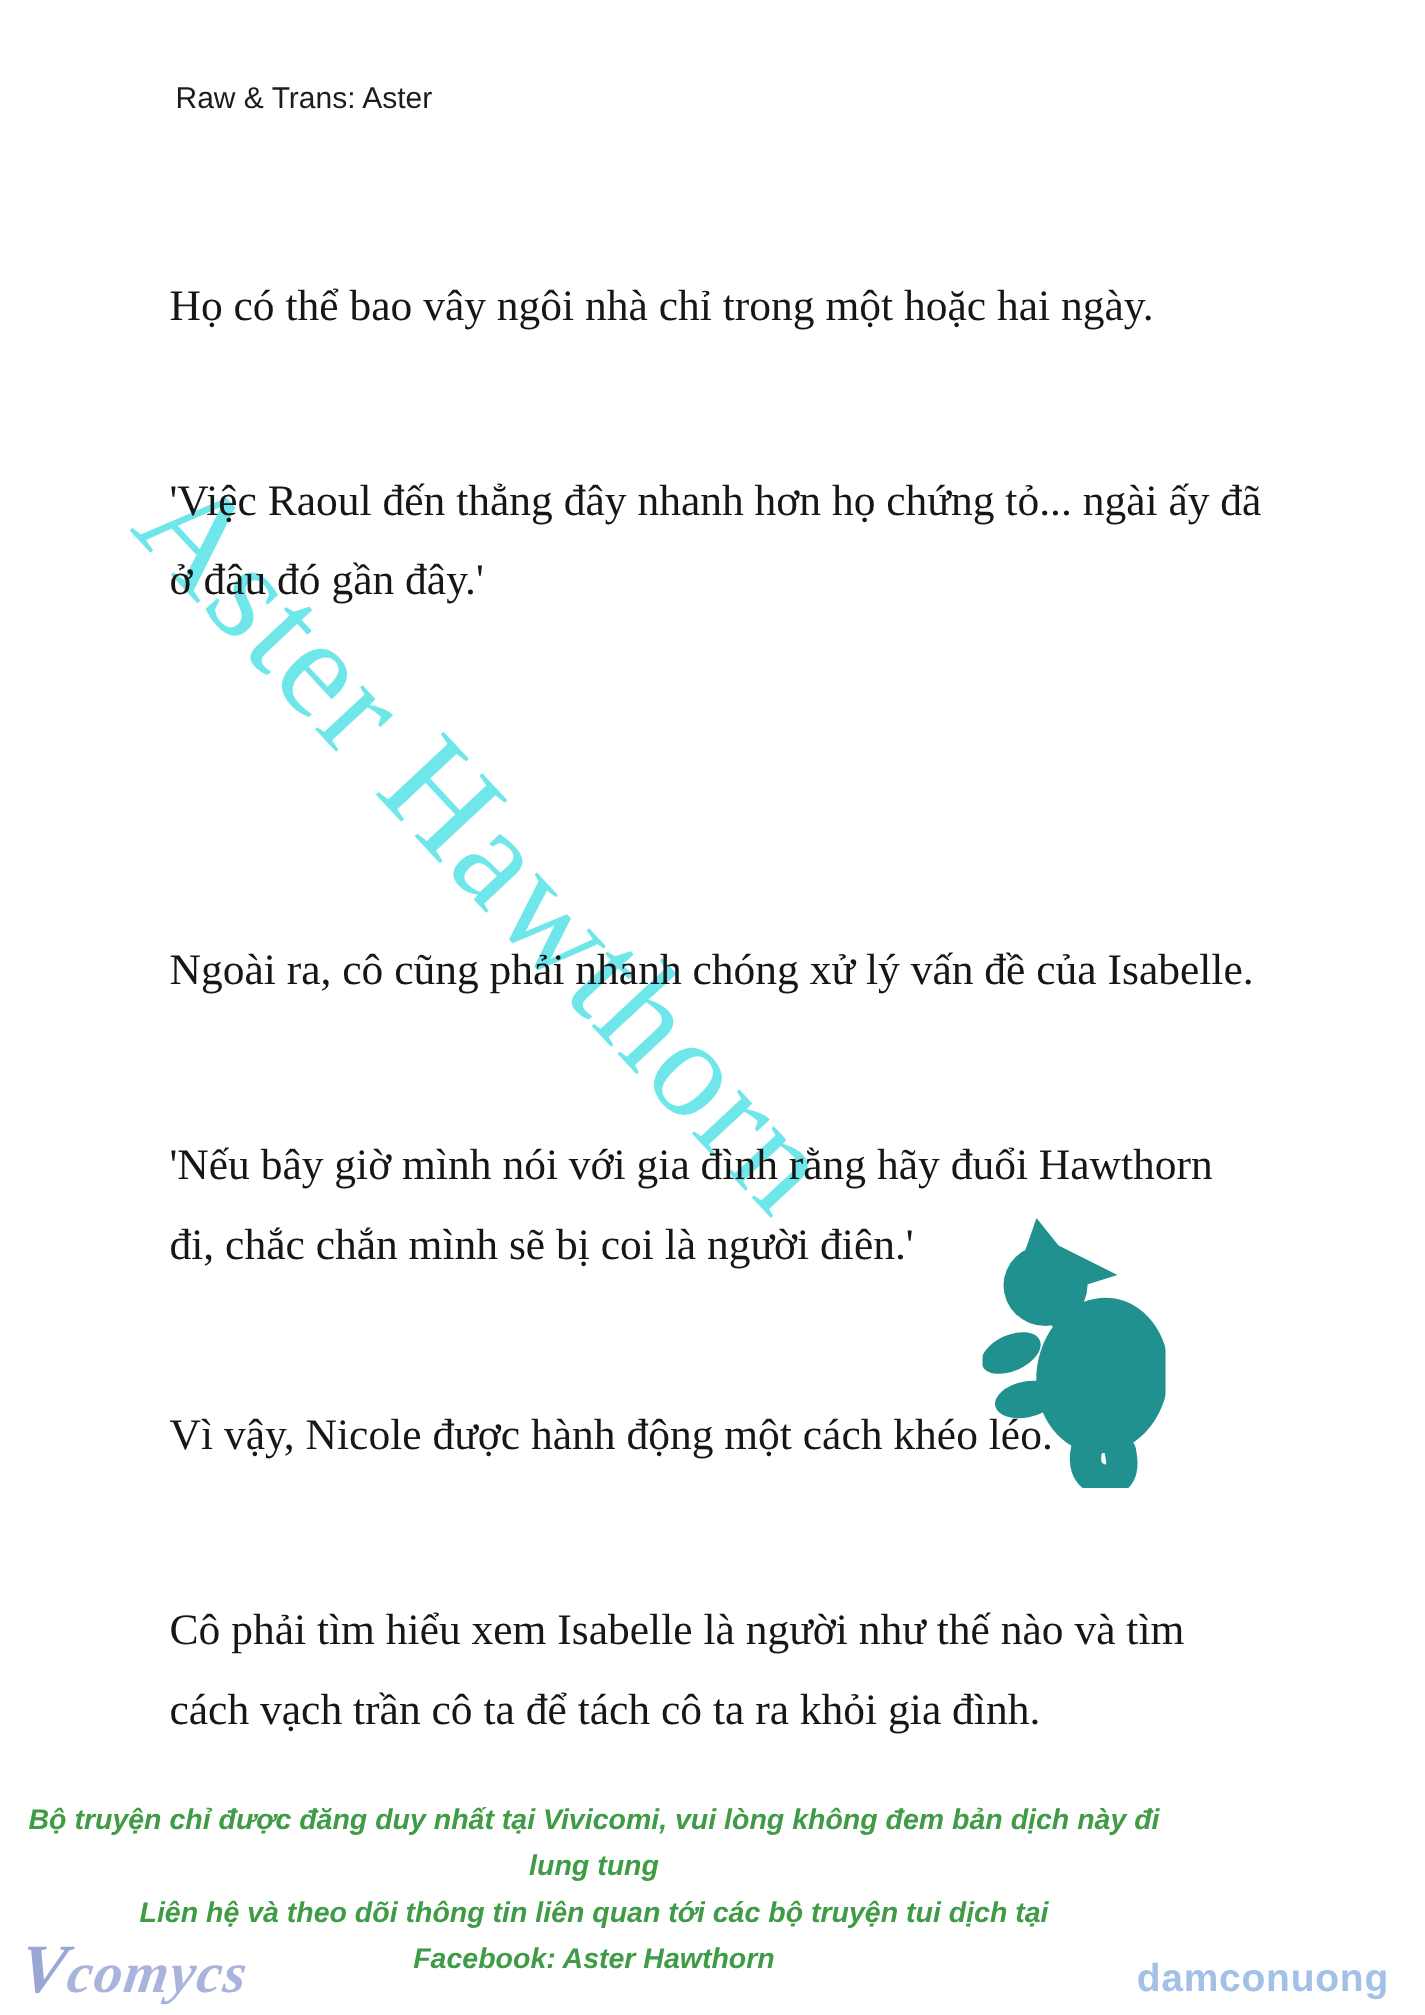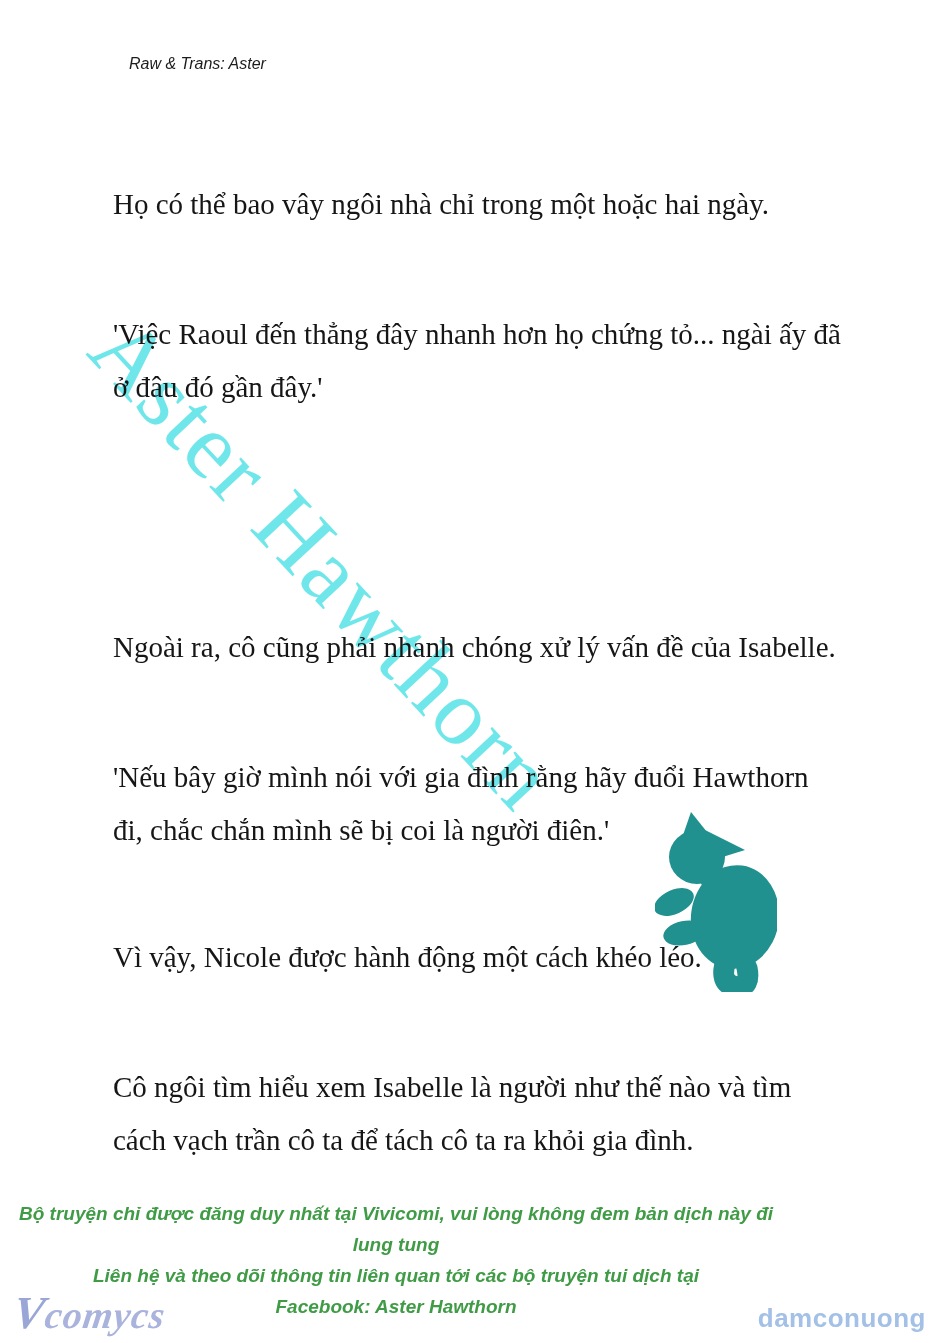--- a/index.html
+++ b/index.html
@@ -7,27 +7,26 @@
   .page {
     position: relative;
     width: 950px;
     height: 1343px;
     background: #ffffff;
     overflow: hidden;
     font-family: "Liberation Serif", serif;
   }
   .header {
     position: absolute;
-    left: 129px;
+    left: 117px;
     top: 55px;
     font-family: "Liberation Sans", sans-serif;
-    font-size: 16px;
+    font-size: 20px;
     color: #1c1c1c;
     z-index: 3;
-    font-style: italic;
   }
   .watermark {
     position: absolute;
     left: 148px;
     top: 295px;
     font-family: "Liberation Serif", serif;
     font-size: 94px;
     color: #6fe7ea;
     white-space: nowrap;
     transform: rotate(47deg);
@@ -109,21 +108,21 @@
 
   <div class="header">Raw &amp; Trans: Aster</div>
 
   <div class="watermark">Aster Hawthorn</div>
 
   <div class="para p1">Họ có thể bao vây ngôi nhà chỉ trong một hoặc hai ngày.</div>
   <div class="para p2">'Việc Raoul đến thẳng đây nhanh hơn họ chứng tỏ... ngài ấy đã ở đâu đó gần đây.'</div>
   <div class="para p4">Ngoài ra, cô cũng phải nhanh chóng xử lý vấn đề của Isabelle.</div>
   <div class="para p5">'Nếu bây giờ mình nói với gia đình rằng hãy đuổi Hawthorn đi, chắc chắn mình sẽ bị coi là người điên.'</div>
   <div class="para p6">Vì vậy, Nicole được hành động một cách khéo léo.</div>
-  <div class="para p7">Cô ngôi tìm hiểu xem Isabelle là người như thế nào và tìm cách vạch trần cô ta để tách cô ta ra khỏi gia đình.</div>
+  <div class="para p7">Cô phải tìm hiểu xem Isabelle là người như thế nào và tìm cách vạch trần cô ta để tách cô ta ra khỏi gia đình.</div>
 
   <svg class="cat" viewBox="0 0 122 182" xmlns="http://www.w3.org/2000/svg">
     <g fill="#21918f">
 
       <polygon points="27,28 36,2 52,22"></polygon>
 
       <polygon points="50,20 90,40 58,50"></polygon>
 
       <ellipse cx="42" cy="47" rx="28" ry="27"></ellipse>
 

